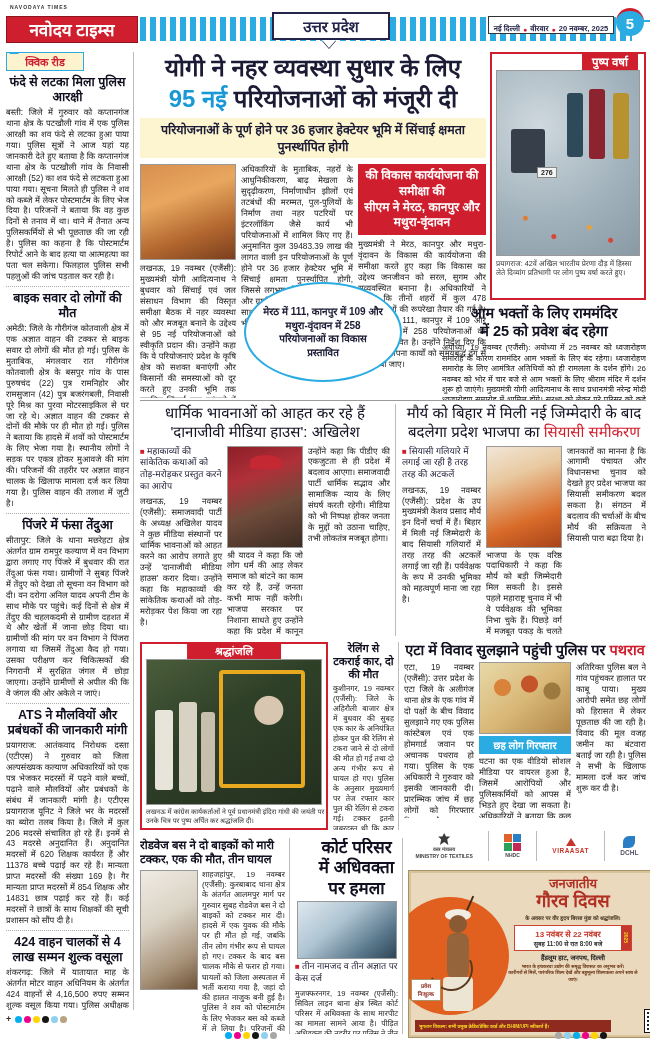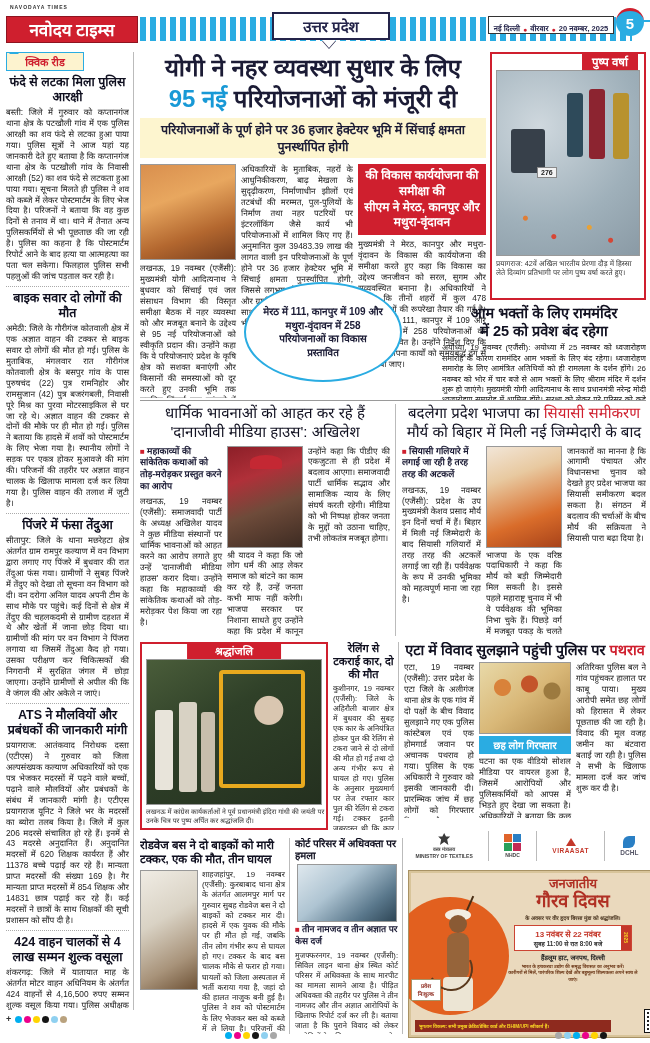--- a/index.html
+++ b/index.html
@@ -63,21 +63,21 @@
   .ram { left:442px; top:304px; width:204px; height:96px; overflow:hidden; }
   .ram h2 { font-size:14.5px; line-height:1.25; text-align:center; color:#101020; margin-bottom:3px; }
   .ram .body-txt { font-size:7.9px; }
 
   
   .band-rule-1 { left:140px; top:400px; width:506px; }
   .akhilesh { left:140px; top:404px; width:256px; height:232px; border-right:1px solid #bbb; padding-right:5px; overflow:hidden; }
   .mid-head { font-size:15px; line-height:1.25; text-align:center; color:#101020; }
   .maurya { left:402px; top:404px; width:244px; height:232px; overflow:hidden; }
   .red-txt { color:#cf1f2e; }
-  .bullet { font-size:9px; font-weight:bold; line-height:1.3; color:#1b1b35; margin-bottom:4px; }
+  .bullet { font-size:9px; font-weight:normal; line-height:1.3; color:#1b1b35; margin-bottom:4px; }
   .bullet::before { content:"■ "; color:#cf1f2e; font-size:8px; }
   .mid-row { display:flex; gap:5px; margin-top:4px; }
   .akhilesh-photo { width:76px; height:102px; background:linear-gradient(160deg,#8c1f28 0%,#b03039 30%,#6e4b3a 60%,#3d2b22 100%); border:1px solid #999; position:relative; }
   .akhilesh-photo::before { content:""; position:absolute; left:22px; top:8px; width:32px; height:14px; background:#c42833; border-radius:50% 50% 10% 10%; }
   .maurya-photo { width:76px; height:102px; background:linear-gradient(160deg,#f2e6d8 0%,#e8c9a0 30%,#d96c2a 70%,#a8431a 100%); border:1px solid #999; }
   .mid-col { flex:1; }
 
   
   .tribute { left:140px; top:642px; width:188px; height:188px; border:2px solid #cf1f2e; background:#fff; }
   .tribute-label { position:absolute; left:50%; transform:translateX(-50%); top:-2px; background:#cf1f2e; color:#fff; font-weight:bold; font-size:11px; padding:1px 28px; }
@@ -110,21 +110,21 @@
 
   
   .roadways { left:140px; top:838px; width:150px; height:196px; border-right:1px solid #bbb; padding-right:4px; overflow:hidden; }
   .roadways h3 { font-size:11.5px; line-height:1.25; text-align:left; color:#101020; margin-bottom:3px; }
   .road-row { display:flex; gap:4px; }
   .road-photo { width:58px; height:120px; border:1px solid #999; background:linear-gradient(150deg,#f0ece4 0%,#d9d2c4 40%,#a8937a 75%,#6e5236 100%); }
   .roadways .body-txt { font-size:7.8px; }
 
   
   .court { left:295px; top:838px; width:108px; height:196px; border-right:1px solid #bbb; padding-right:4px; overflow:hidden; }
-  .court h3 { font-size:10px; line-height:1.2; text-align:left; color:#101020; margin-bottom:2px; }
+  .court h3 { font-size:17px; line-height:1.2; text-align:center; color:#101020; margin-bottom:2px;margin-left:20px; }
   .court-illu { width:100px; height:58px; border:1px solid #999; background:linear-gradient(140deg,#dfe8ee 0%,#aec4d2 40%,#5a788c 75%,#2e4656 100%); margin:0 auto 2px; }
   .court .body-txt { font-size:7.6px; }
 
   
   .ad-logos { left:408px; top:824px; width:238px; height:44px; display:flex; align-items:center; justify-content:space-around; }
   .ad-logo { display:flex; flex-direction:column; align-items:center; gap:1px; font-size:5px; color:#444; font-weight:bold; text-align:center; }
   .logo-sep { width:1px; height:30px; background:#bbb; }
   .emblem-glyph { width:12px; height:12px; background:#3a3a3a; clip-path:polygon(50% 0,65% 30%,100% 30%,75% 55%,85% 100%,50% 75%,15% 100%,25% 55%,0 30%,35% 30%); }
   .nhdc-chip { display:grid; grid-template-columns:8px 8px; grid-template-rows:8px 8px; gap:1px; }
   .nhdc-chip i { display:block; } .n1{background:#e0642a}.n2{background:#2a7fc4}.n3{background:#2aa05a}.n4{background:#c42a55}
@@ -282,22 +282,22 @@
         <p class="body-txt" style="width:76px;margin-top:2px;">श्री यादव ने कहा कि जो लोग धर्म की आड़ लेकर समाज को बांटने का काम कर रहे हैं, उन्हें जनता कभी माफ नहीं करेगी। भाजपा सरकार पर निशाना साधते हुए उन्होंने कहा कि प्रदेश में कानून व्यवस्था ध्वस्त हो चुकी है और किसान, नौजवान सब परेशान हैं।</p>
       </div>
       <div class="mid-col">
         <p class="body-txt">उन्होंने कहा कि पीडीए की एकजुटता से ही प्रदेश में बदलाव आएगा। समाजवादी पार्टी धार्मिक सद्भाव और सामाजिक न्याय के लिए संघर्ष करती रहेगी। मीडिया को भी निष्पक्ष होकर जनता के मुद्दों को उठाना चाहिए, तभी लोकतंत्र मजबूत होगा।</p>
       </div>
     </div>
   </div>
 
   <div class="abs maurya">
     <div class="mid-head">
+      <div>मौर्य को बिहार में मिली नई जिम्मेदारी के बाद</div>
       <div><span>बदलेगा प्रदेश भाजपा का </span><span class="red-txt">सियासी समीकरण</span></div>
-      <div>मौर्य को बिहार में मिली नई जिम्मेदारी के बाद</div>
     </div>
     <div class="mid-row">
       <div class="mid-col">
         <p class="bullet">सियासी गलियारे में लगाई जा रही है तरह तरह की अटकलें</p>
         <p class="body-txt">लखनऊ, 19 नवम्बर (एजैंसी): प्रदेश के उप मुख्यमंत्री केशव प्रसाद मौर्य इन दिनों चर्चा में हैं। बिहार में मिली नई जिम्मेदारी के बाद सियासी गलियारों में तरह तरह की अटकलें लगाई जा रही हैं। पर्यवेक्षक के रूप में उनकी भूमिका को महत्वपूर्ण माना जा रहा है।</p>
       </div>
       <div>
         <div class="maurya-photo"></div>
         <p class="body-txt" style="width:76px;margin-top:2px;">भाजपा के एक वरिष्ठ पदाधिकारी ने कहा कि मौर्य को बड़ी जिम्मेदारी मिल सकती है। इससे पहले महाराष्ट्र चुनाव में भी वे पर्यवेक्षक की भूमिका निभा चुके हैं। पिछड़े वर्ग में मजबूत पकड़ के चलते केंद्रीय नेतृत्व उन पर भरोसा जता रहा है।</p>
       </div>

